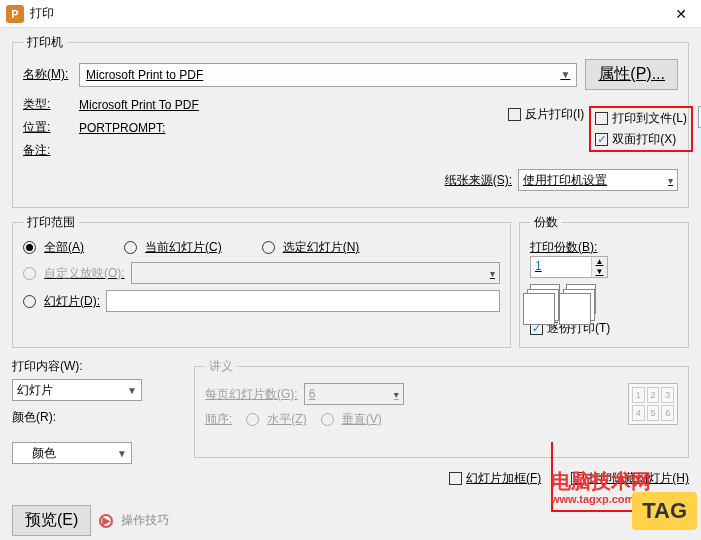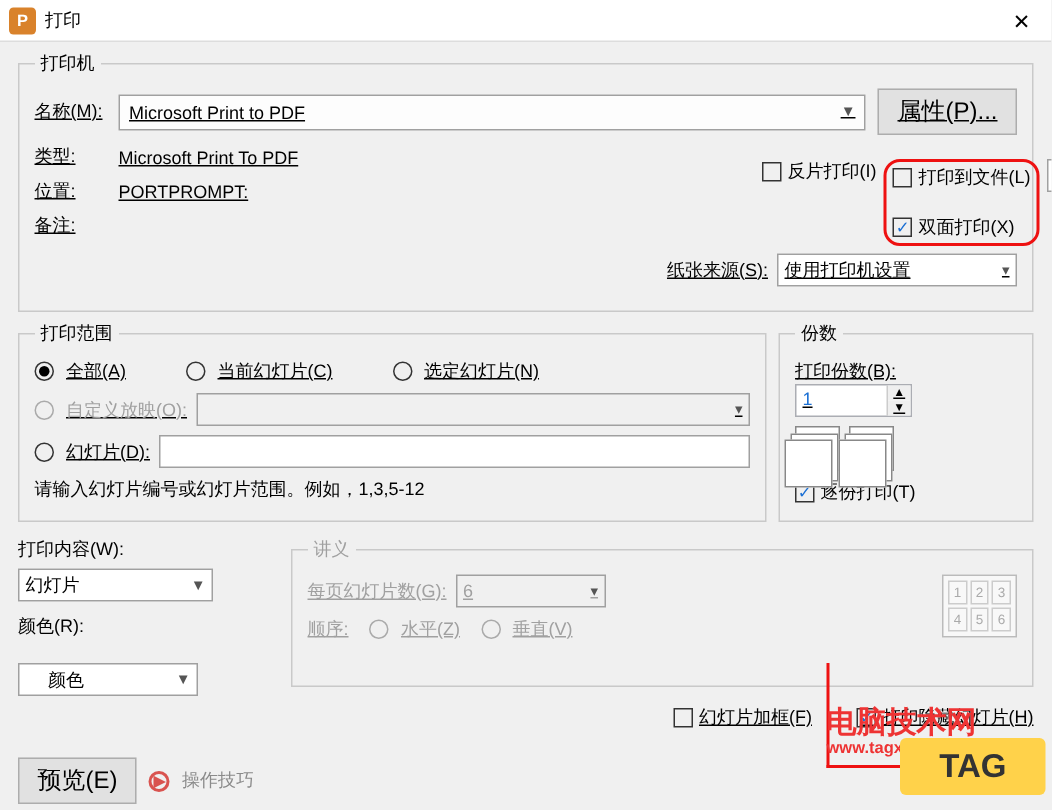--- a/index.html
+++ b/index.html
@@ -96,21 +96,21 @@
     }
     .handout-box div { border:1px solid #ccc; display:flex; align-items:center; justify-content:center; }
     .bottom-bar { display:flex; align-items:center; gap:8px; padding:6px 12px; }
     .tips-icon {
       width:14px; height:14px; border:2px solid #d9534f; border-radius:50%;
       display:inline-flex; align-items:center; justify-content:center;
       color:#d9534f; font-size:10px; font-weight:bold;
     }
     .watermark { position:absolute; right:50px; bottom:35px; color:#e33; font-size:20px; font-weight:bold; pointer-events:none; }
     .watermark .sub { color:#e33; font-size:11px; display:block; margin-top:-2px; }
-    .tag-badge { position:absolute; right:4px; bottom:10px; background:#ffd24a; color:#333; font-weight:bold; padding:6px 26px; border-radius:4px; font-size:22px; pointer-events:none; }
+    .tag-badge { position:absolute; right:4px; bottom:10px; background:#ffd24a; color:#333; font-weight:bold; padding:6px 10px; border-radius:4px; font-size:22px; pointer-events:none; }
     .red-l {
       position:absolute; right:10px; bottom:28px;
       width:140px; height:70px; border-left:2px solid #e11; border-bottom:2px solid #e11;
       pointer-events:none;
     }
   </style>
 </head>
 <body>
 
 <div class="titlebar">
@@ -146,21 +146,21 @@
         </div>
         <div class="row">
           <span class="lbl">备注:</span>
         </div>
       </div>
       <div style="width:170px; display:flex; flex-direction:row; align-items:flex-start; gap:5px; padding-top:10px;text-align:center;">
         <label class="chk-row">
           <span class="checkbox"></span>
           <span>反片打印(I)</span>
         </label>
-        <div class="red-box" style="display:flex; flex-direction:column; gap:16px; width:160px;border-radius:11px;">
+        <div class="red-box" style="display:flex; flex-direction:column; gap:4px; width:160px;">
           <label class="chk-row">
             <span class="checkbox"></span>
             <span>打印到文件(L)</span>
           </label>
           <label class="chk-row">
             <span class="checkbox checked"></span>
             <span>双面打印(X)</span>
           </label>
         </div>
         <div class="select" style="width:100%;">
@@ -206,21 +206,20 @@
             <span class="dropdown-arrow">▾</span>
         </div>
       </div>
       <div class="row">
         <label class="chk-row">
           <span class="radio"></span>
           <span>幻灯片(D):</span>
         </label>
         <div class="input" style="flex:1; margin-left:6px;"></div>
       </div>
-      <div style="font-size:12px;">请输入幻灯片编号或幻灯片范围。例如，1,3,5-12</div>
     </fieldset>
 
     <fieldset style="width:170px;">
       <legend>份数</legend>
       <div class="row" style="flex-wrap:wrap;">
         <span style="margin-right:4px;">打印份数(B):</span>
         <div class="spinner">
           <div class="val">1</div>
           <div class="arrows">
               <div>▲</div>

